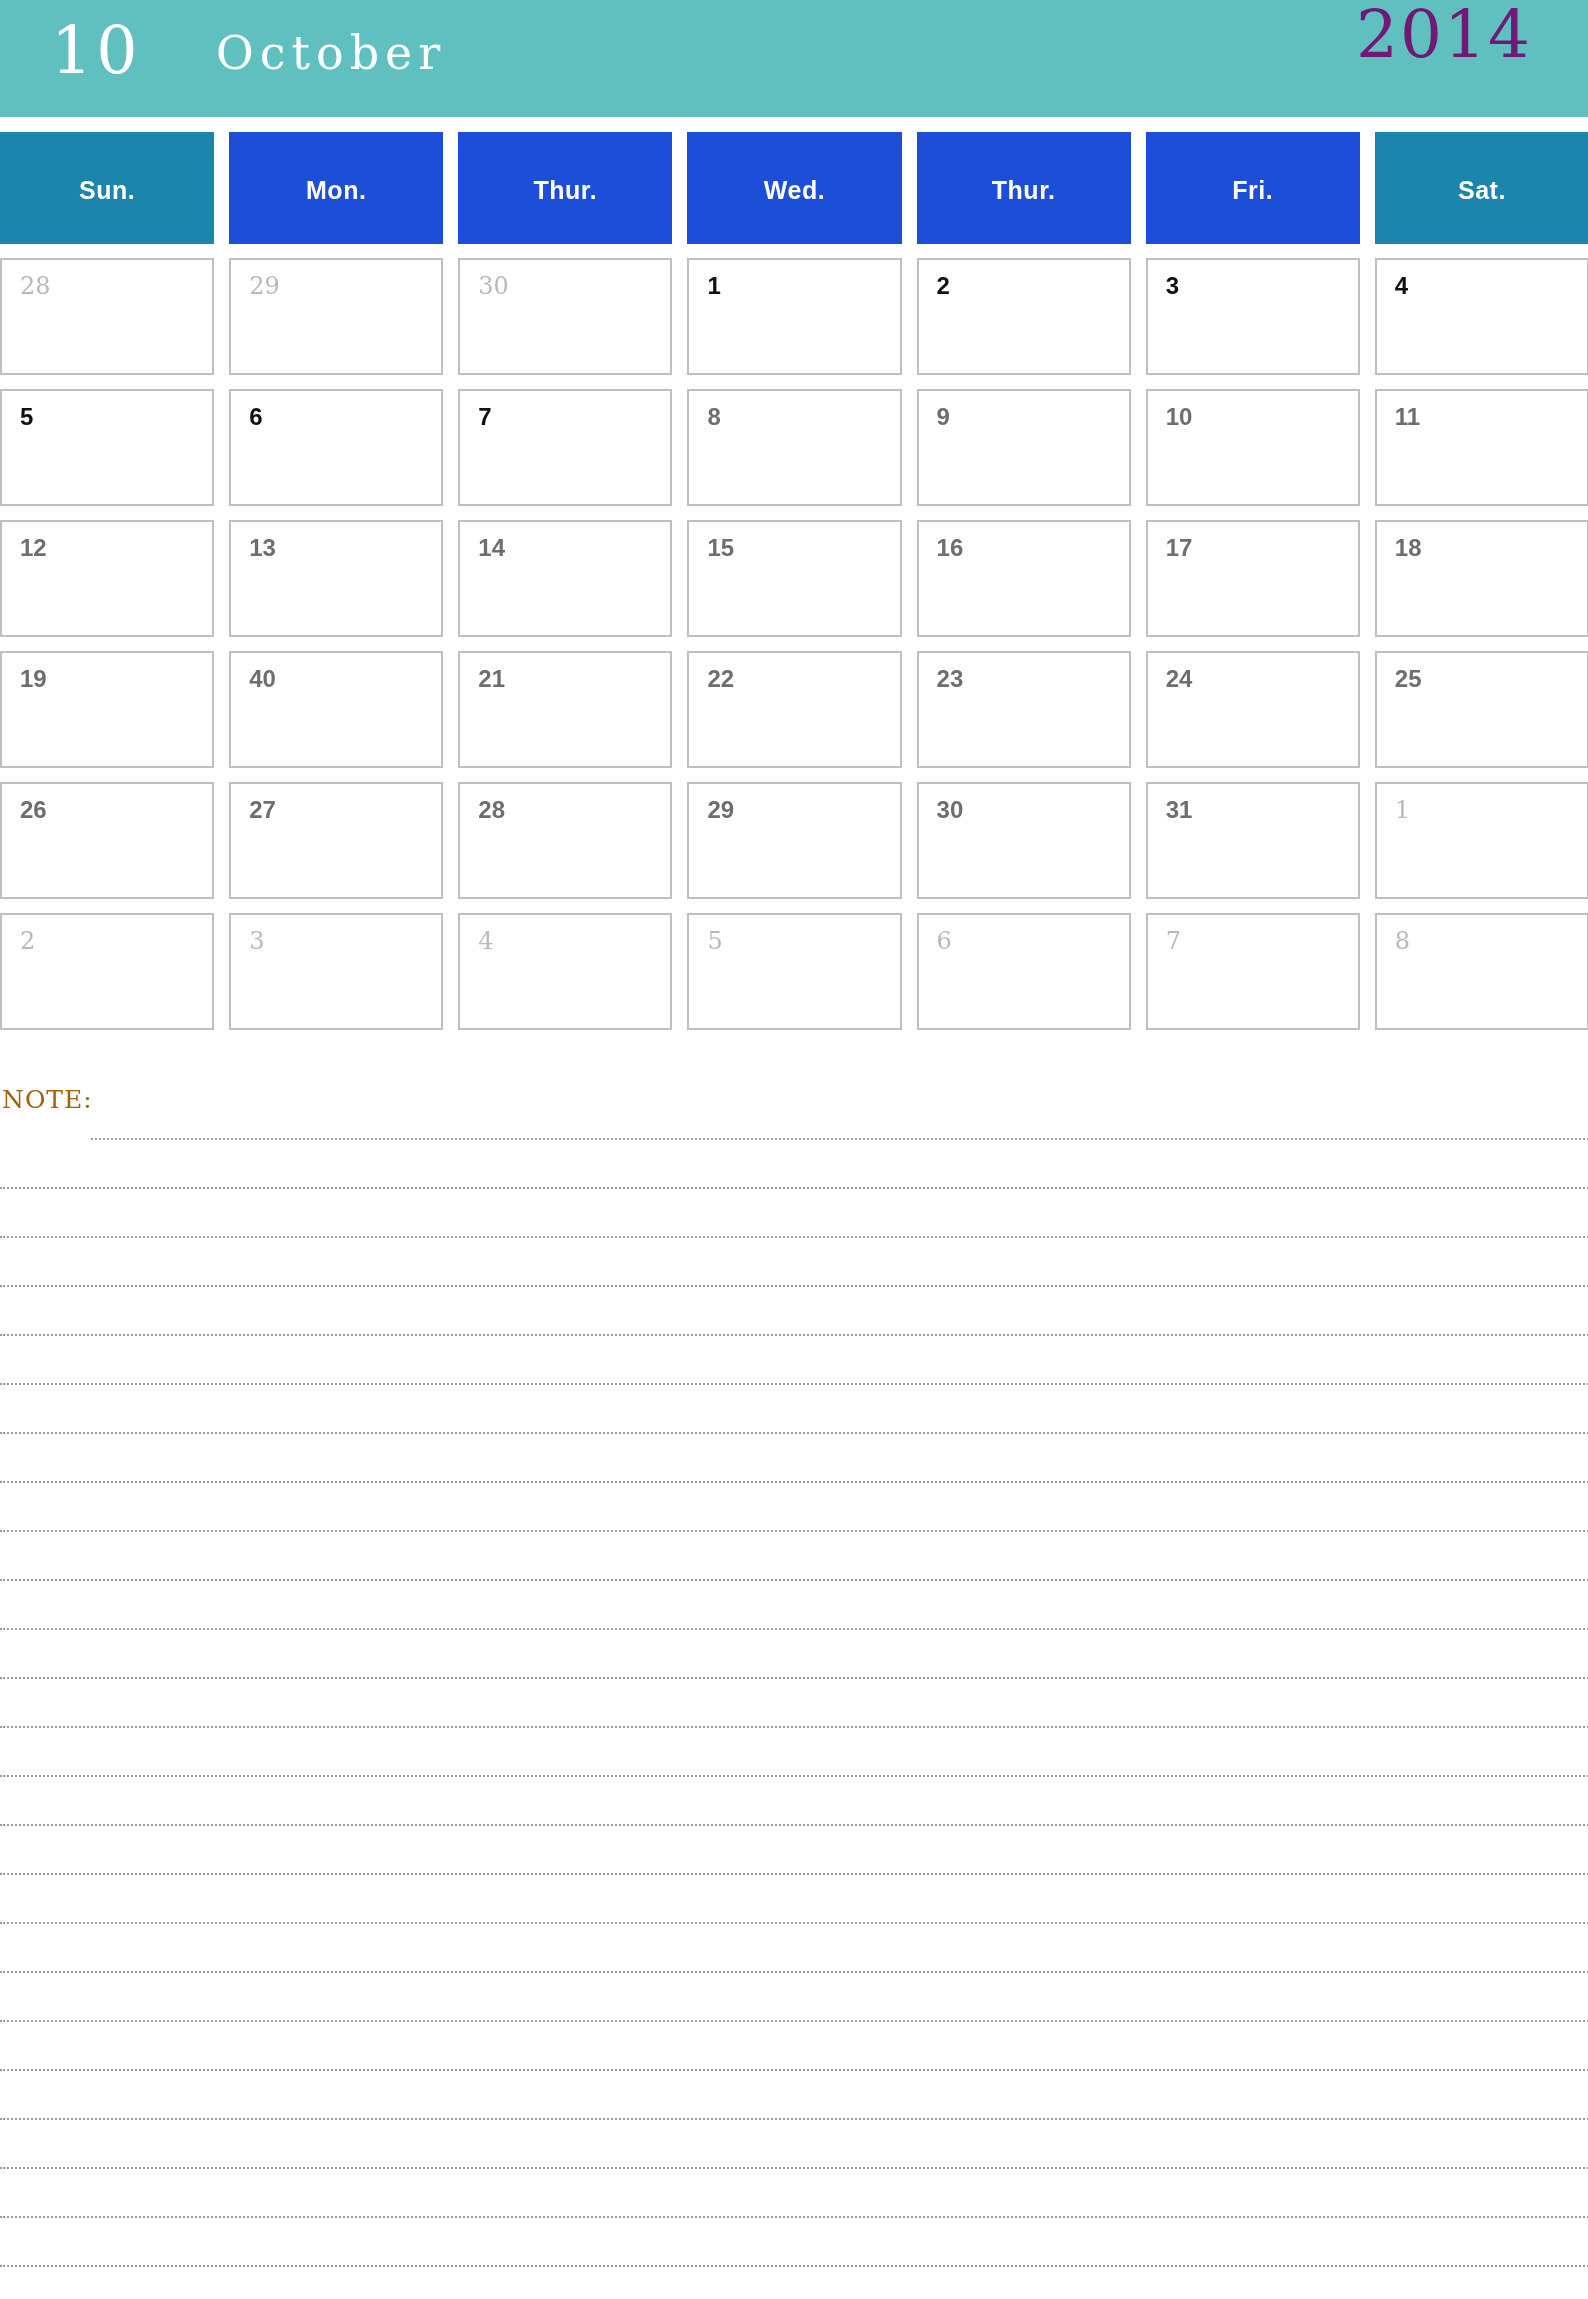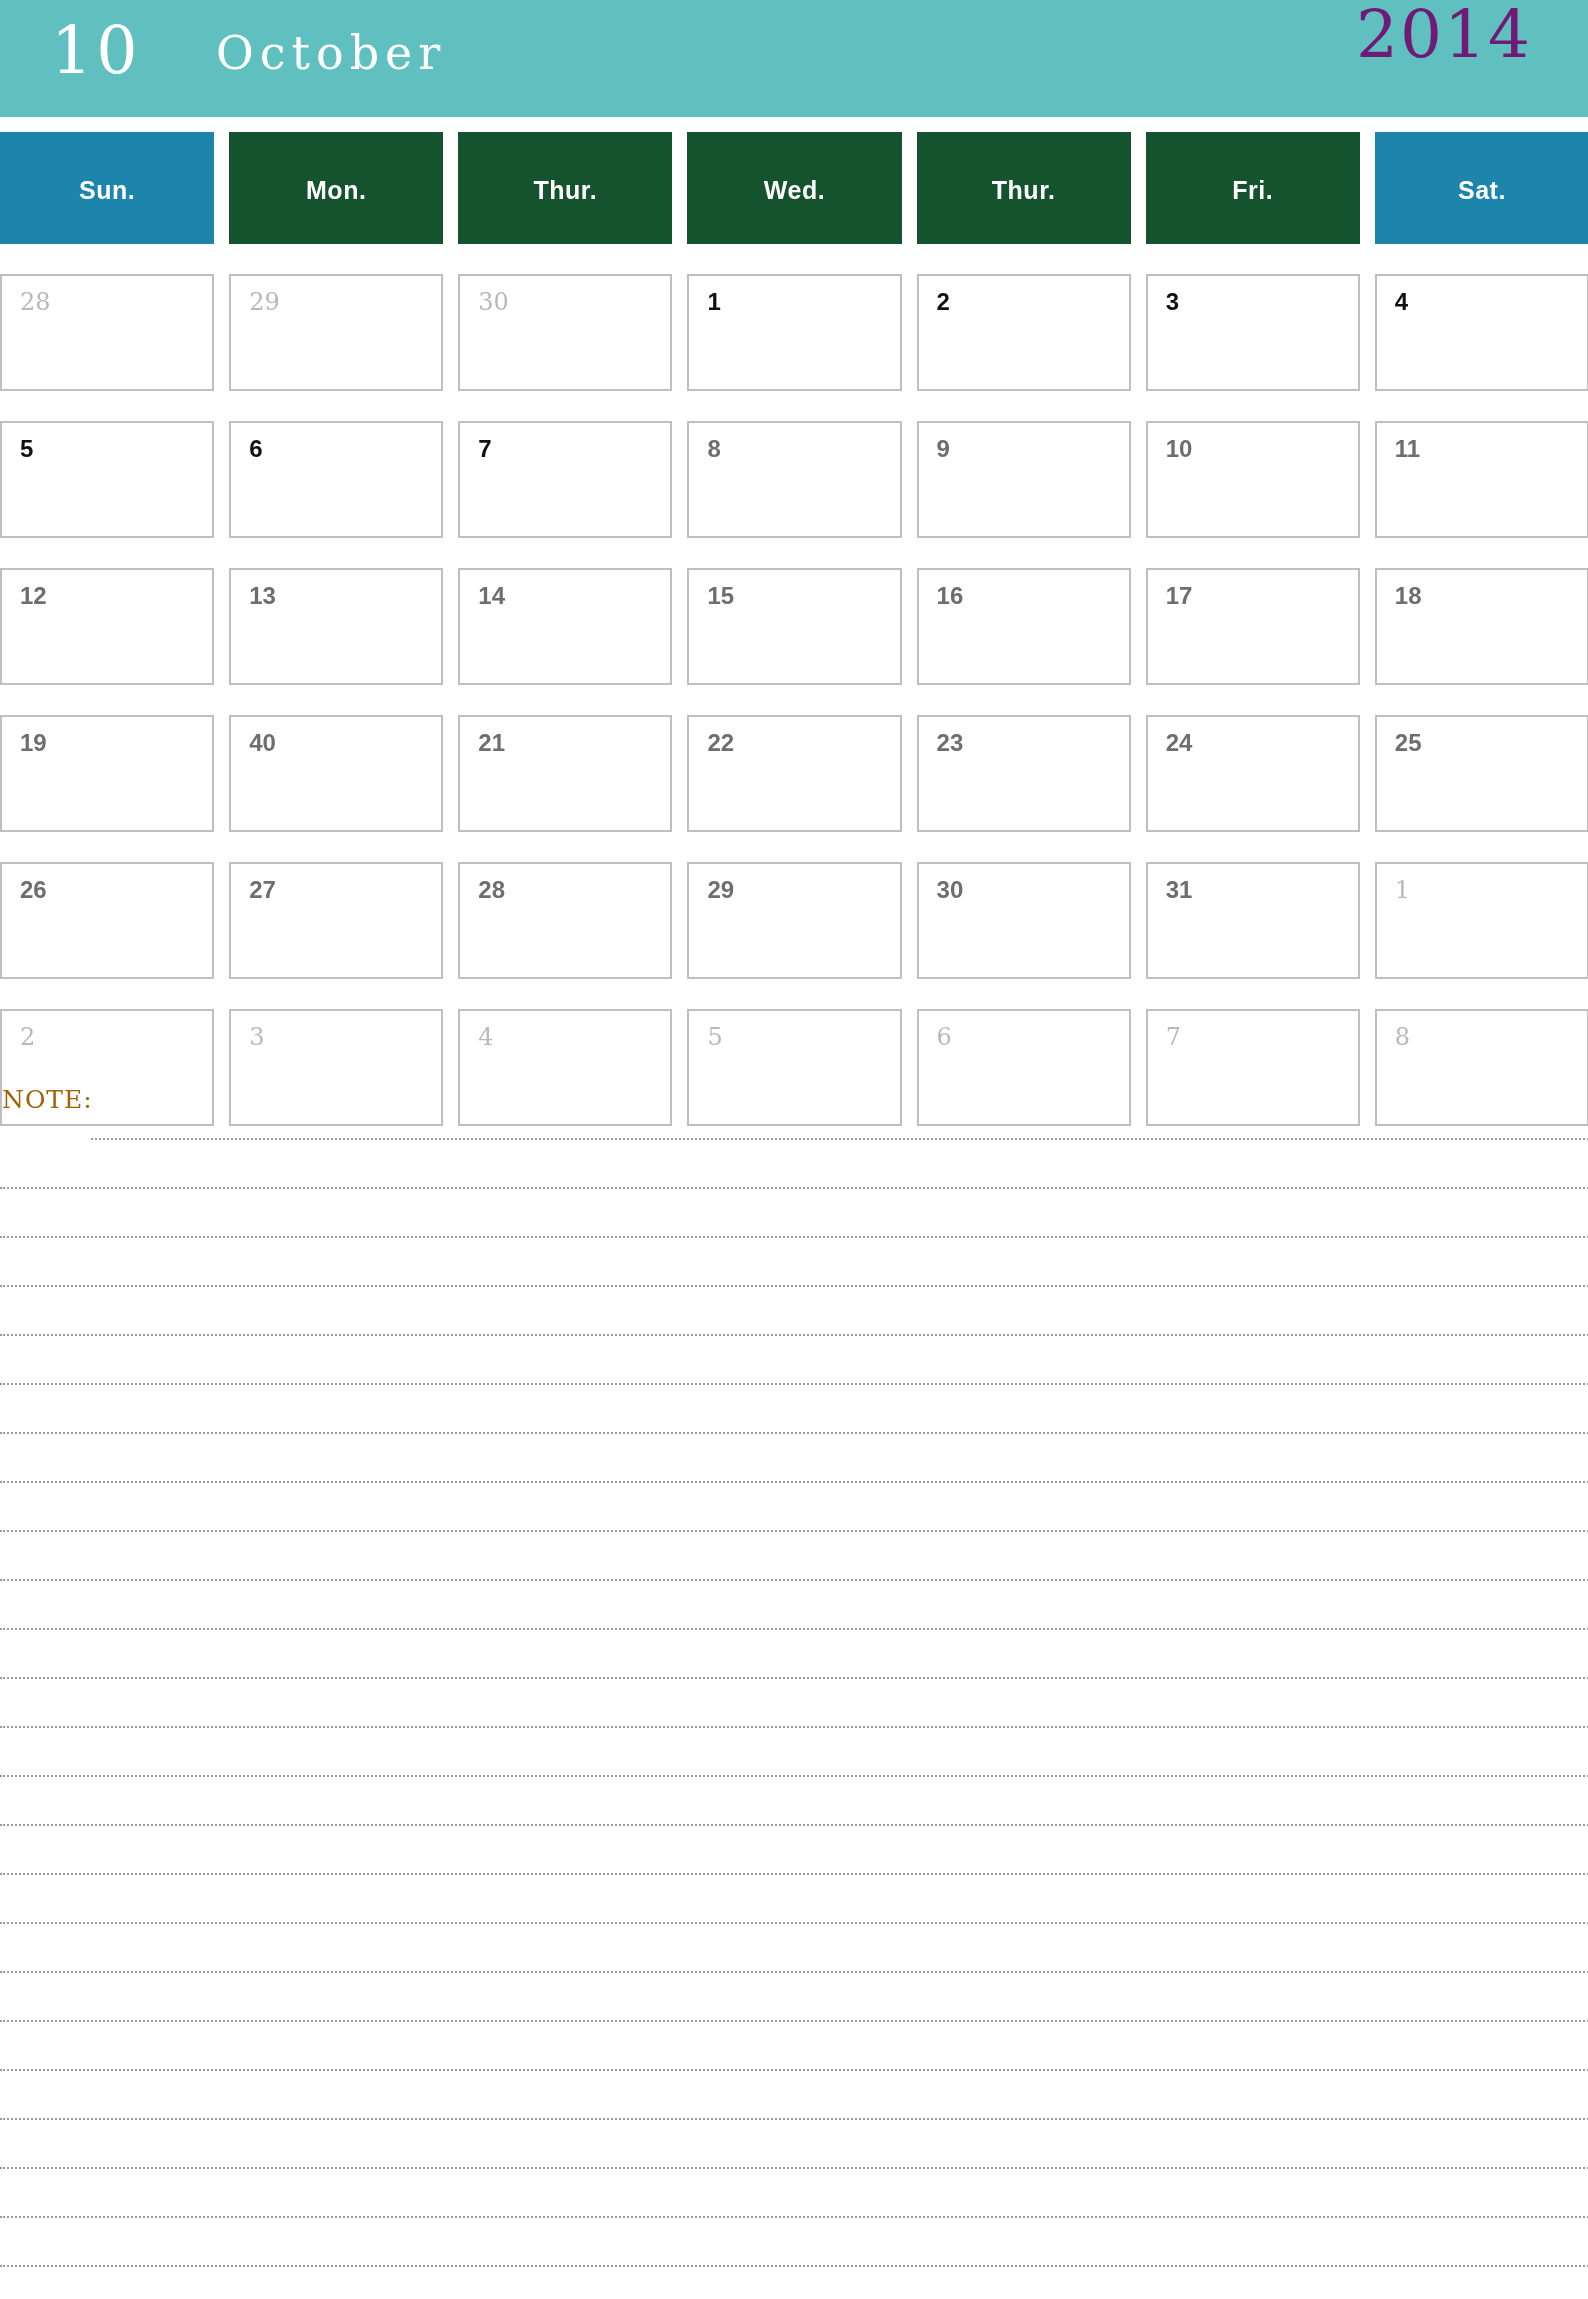--- a/index.html
+++ b/index.html
@@ -71,21 +71,21 @@
     left: 0;
     top: 132px;
     width: 1589px;
     height: 112px;
     display: flex;
     gap: 15px;
   }
   .weekday-cell {
     flex: 1 1 0;
     position: relative;
-    background: #14532d;
+    background: #1d4ed8;
   }
   .weekday-cell.weekend {
     background: #1d84ab;
   }
   .weekday-label {
     position: absolute;
     left: 0;
     right: 0;
     top: 44px;
     text-align: center;
@@ -103,21 +103,20 @@
     top: 258px;
     width: 1589px;
     display: flex;
     flex-direction: column;
     gap: 14px;
   }
   .date-row {
     display: flex;
     gap: 15px;
     height: 117px;
-    margin-top: 16px;
   }
   .date-cell {
     flex: 1 1 0;
     position: relative;
     background: #ffffff;
     border: 2px solid #bfbfbf;
     box-sizing: border-box;
   }
   .date-num {
     position: absolute;

